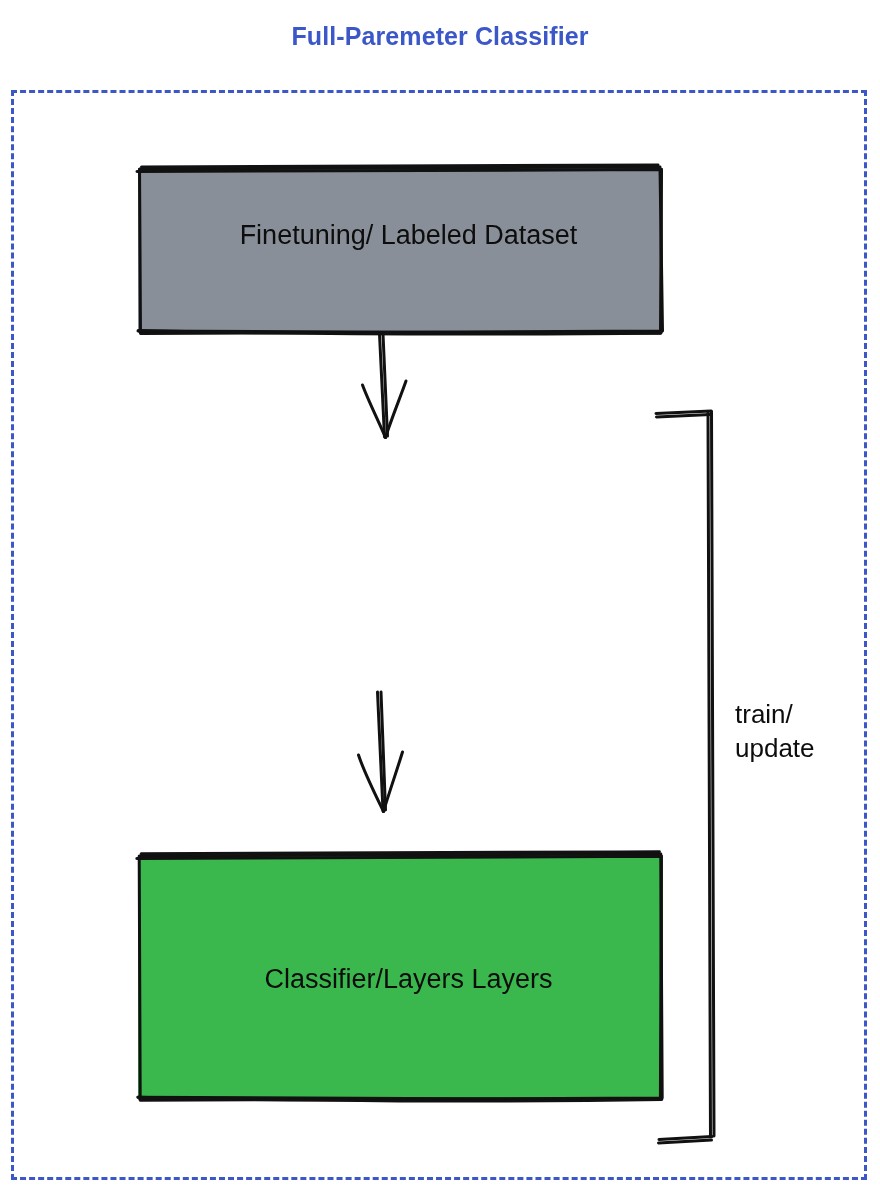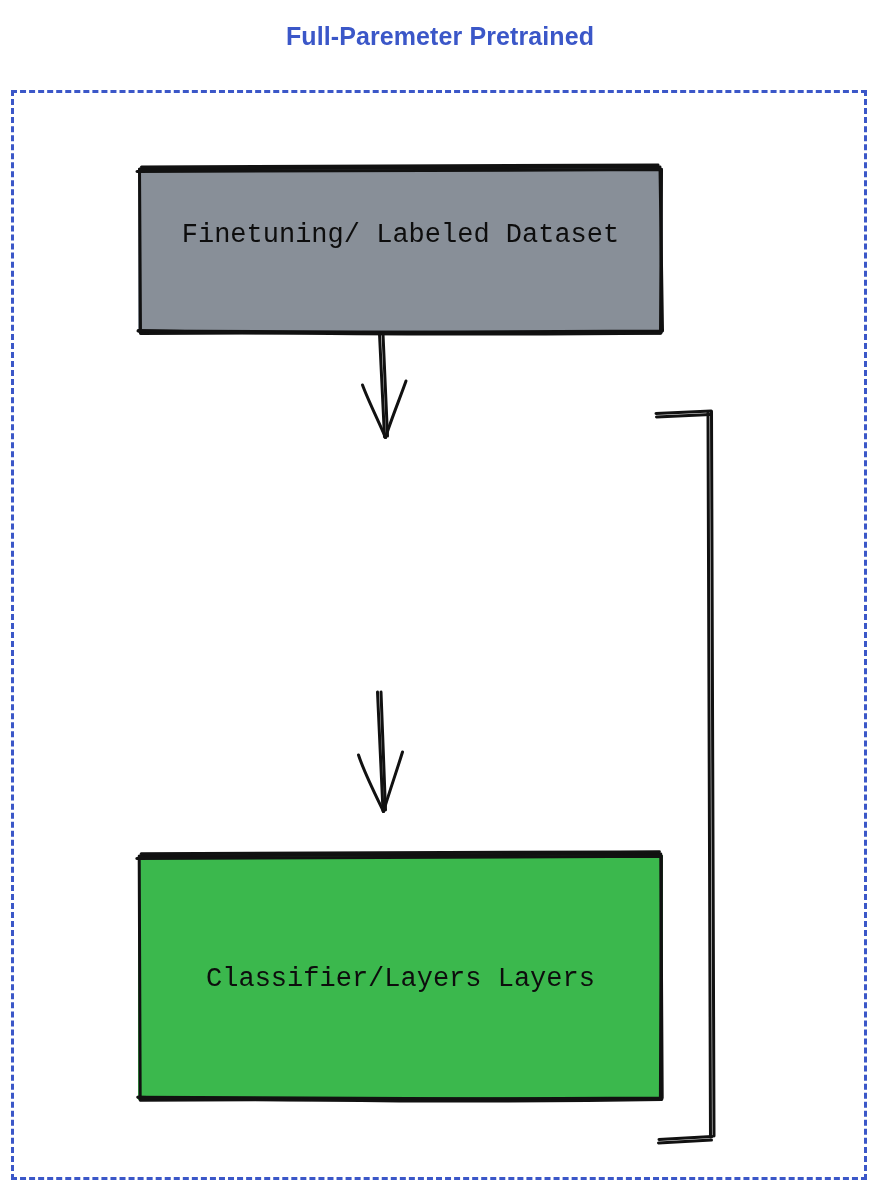--- a/index.html
+++ b/index.html
@@ -62,26 +62,26 @@
   .node .sketch {
     position: absolute;
     left: -14px;
     top: -14px;
     width: calc(100% + 28px);
     height: calc(100% + 28px);
     overflow: visible;
   }
   .node .node-label {
     position: absolute;
-    left: 0;
+    left: 8px;
     width: 100%;
     text-align: center;
     color: #0d0d0d;
     font-size: 27px;
-    font-family: Liberation Mono, monospace;
+    font-family: Liberation Sans, sans-serif;
     white-space: nowrap;
     line-height: 1.15;
   }
 
   
   #node-dataset {
     left: 138px;
     top: 168px;
     width: 525px;
     height: 165px;
@@ -130,21 +130,21 @@
     line-height: 34px;
     font-family: "Liberation Sans", sans-serif;
     white-space: nowrap;
   }
 </style>
 </head>
 <body>
 
 <div id="canvas">
 
-  <div class="diagram-title">Full-Paremeter Pretrained</div>
+  <div class="diagram-title">Full-Paremeter Classifier</div>
 
   <div class="group-frame"></div>
 
   <div class="node" id="node-dataset">
     <div class="fill"></div>
     <svg class="sketch" viewBox="0 0 553 193" preserveAspectRatio="none">
       <g fill="none" stroke="#111111" stroke-width="3" stroke-linecap="round" stroke-linejoin="round">
         <path d="M15.5,15.0 L536.0,13.0 L538.5,177.0 L16.5,179.5 Z"></path>
         <path d="M13.0,17.5 L537.5,15.6 L536.5,179.3 L14.0,177.0"></path>
         <path d="M17.5,13.0 C140,12.2 330,11.6 534.0,11.0"></path>
@@ -189,14 +189,18 @@
         <path d="M656.0,413.5 L711.0,411.0"></path>
         <path d="M656.5,417.0 L710.5,414.5"></path>
         <path d="M711.5,411.5 L714.0,1136.0"></path>
         <path d="M708.0,412.5 L710.5,1137.0"></path>
         <path d="M712.0,1136.5 L659.0,1139.5"></path>
         <path d="M711.5,1140.0 L658.5,1143.0"></path>
       </g>
     </g>
   </svg>
 
+  <div class="loop-label">
+    <div>train/</div>
+    <div>update</div>
+  </div>
 
 </div>
 
 </body></html>

